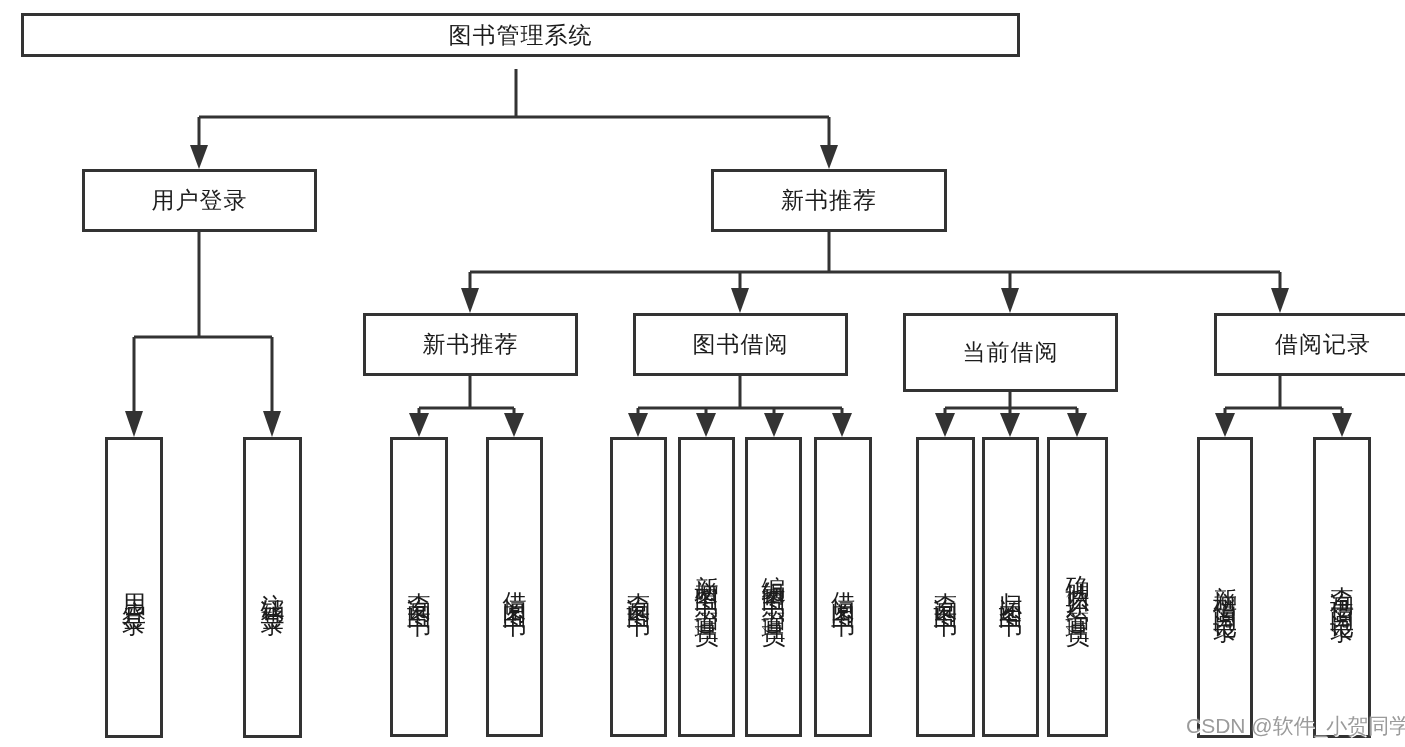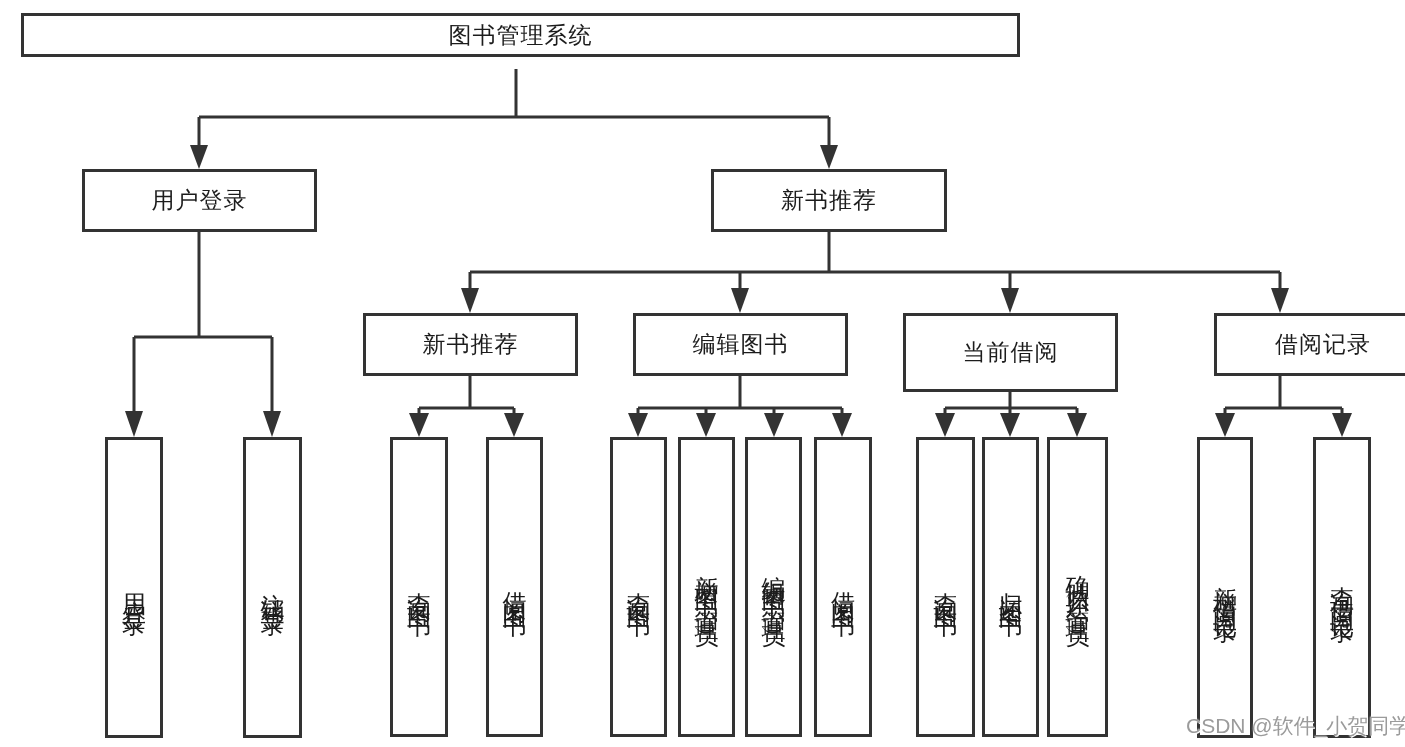--- a/index.html
+++ b/index.html
@@ -121,21 +121,21 @@
     <span class="h-label">用户登录</span>
   </div>
   <div class="box" style="left:711px;top:169px;width:236px;height:63px;">
     <span class="h-label">新书推荐</span>
   </div>
 
   <div class="box" style="left:363px;top:313px;width:215px;height:63px;">
     <span class="h-label">新书推荐</span>
   </div>
   <div class="box" style="left:633px;top:313px;width:215px;height:63px;">
-    <span class="h-label">编辑图书</span>
+    <span class="h-label">图书借阅</span>
   </div>
   <div class="box" style="left:903px;top:313px;width:215px;height:79px;">
     <span class="h-label">当前借阅</span>
   </div>
   <div class="box" style="left:1214px;top:313px;width:218px;height:63px;">
     <span class="h-label">借阅记录</span>
   </div>
 
   <div class="box" style="left:105px;top:437px;width:58px;height:301px;">
     <span class="v-label">用户登录</span>

